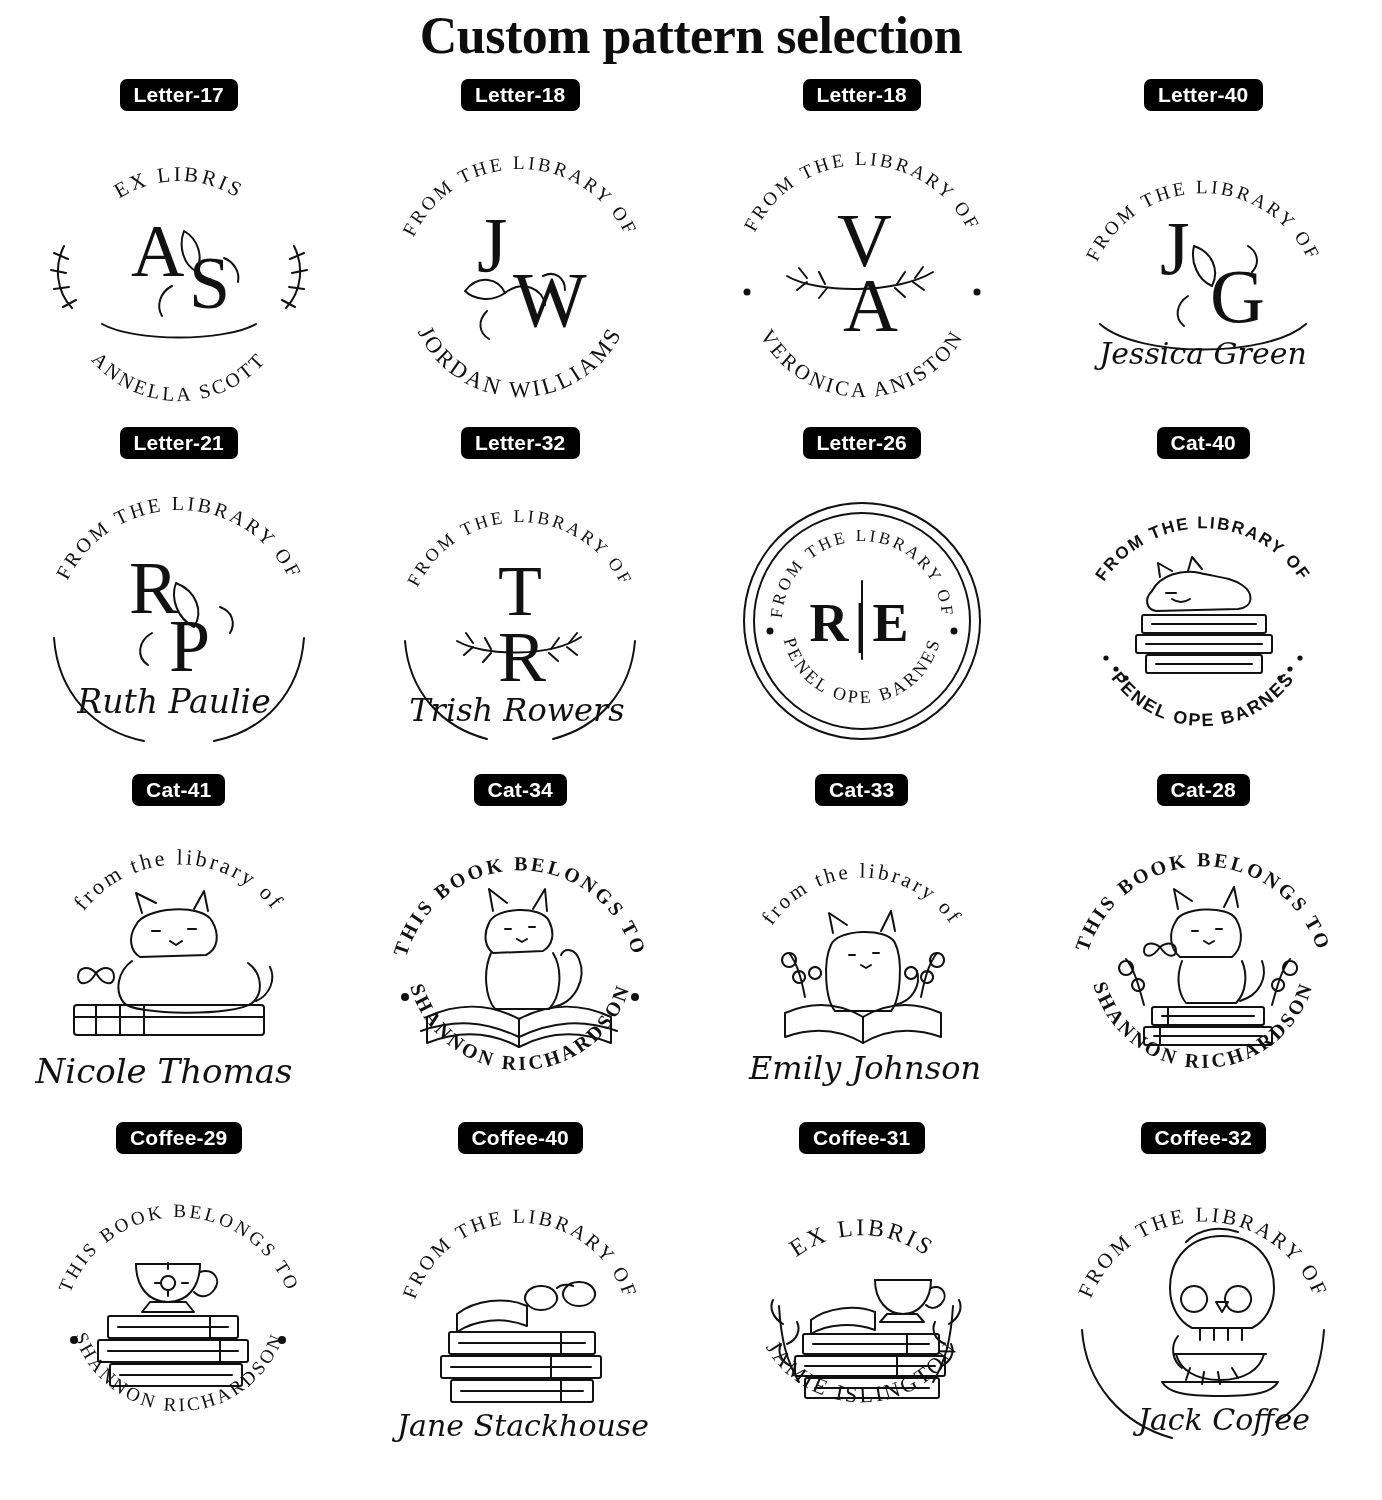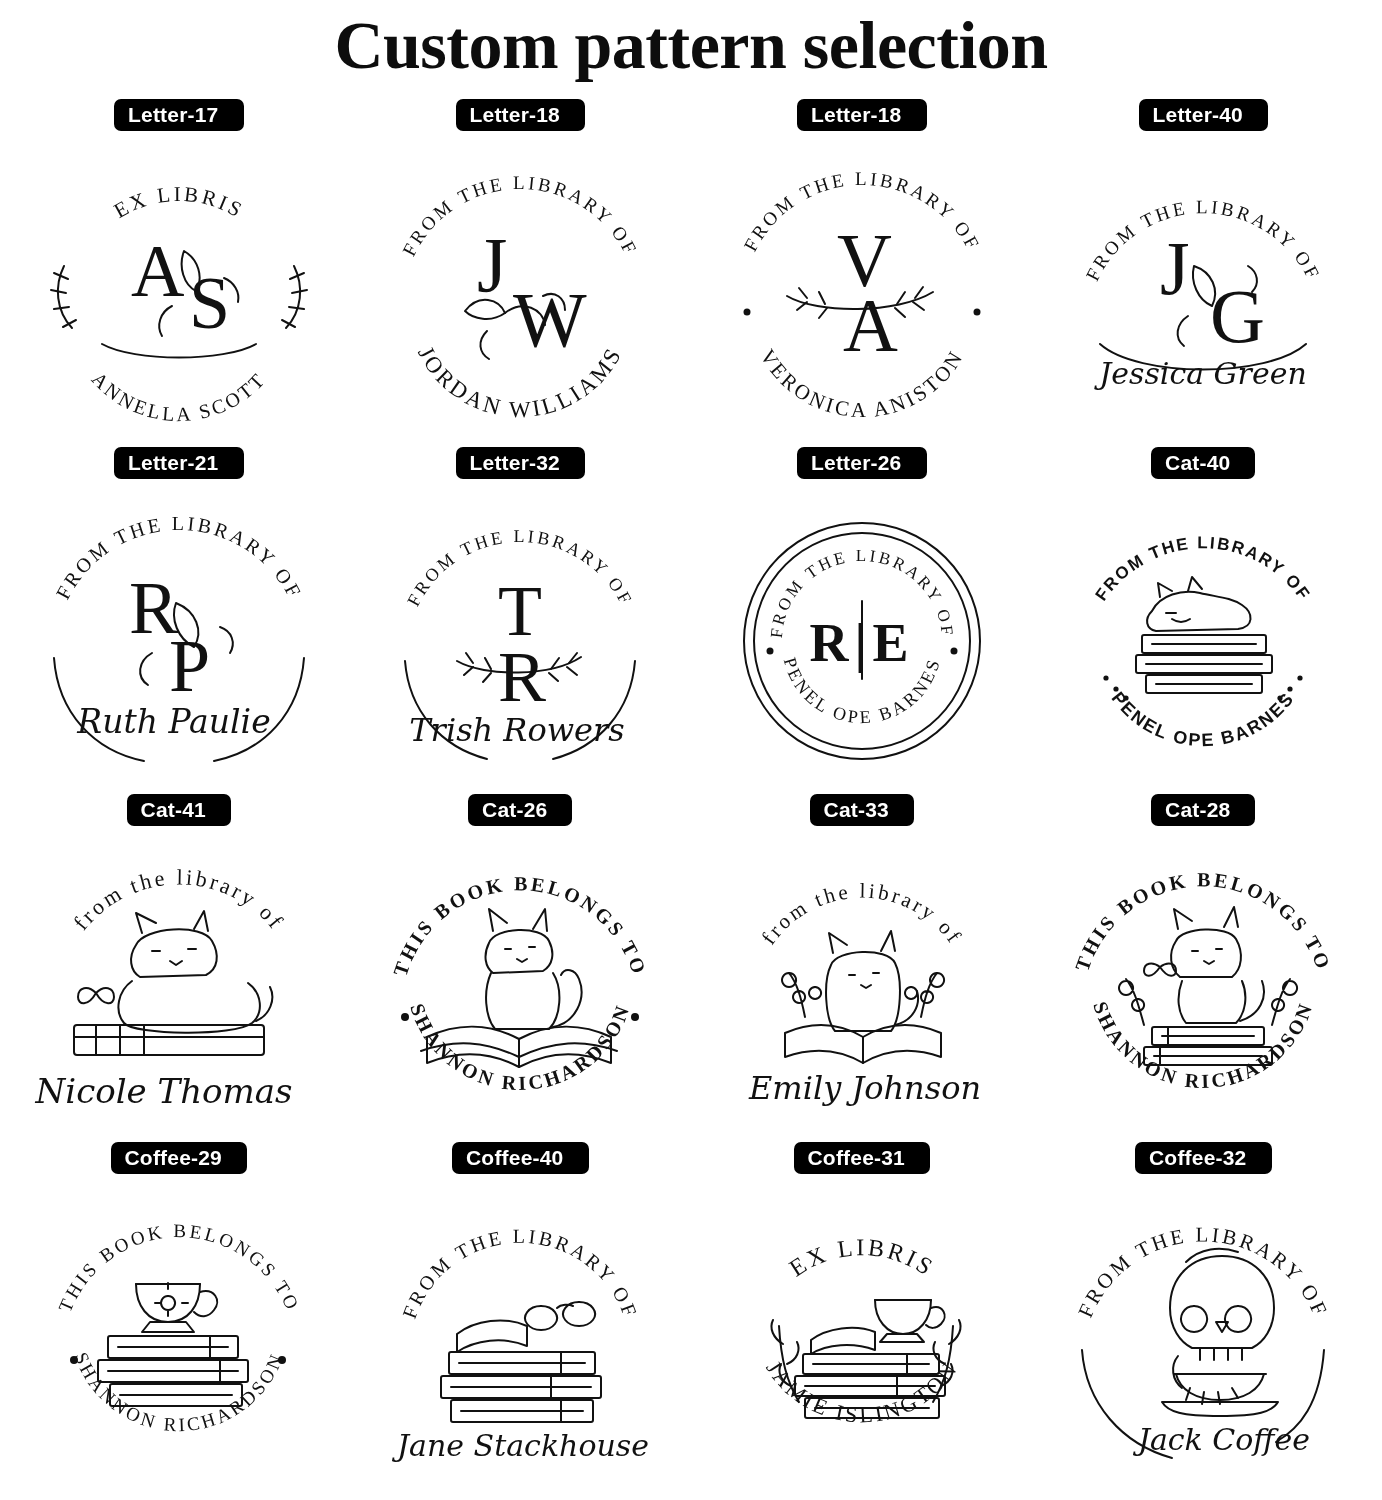--- a/index.html
+++ b/index.html
@@ -18,21 +18,21 @@
   .page {
     width: 1382px;
     height: 1500px;
     position: relative;
     padding: 0;
   }
   .page-title {
     text-align: center;
     font-family: "Liberation Serif", serif;
     font-weight: bold;
-    font-size: 68px;
+    font-size: 52px;
     letter-spacing: -0.5px;
     margin: 6px 0 14px 0;
     color: #0d0d0d;
   }
   .grid {
     display: grid;
     grid-template-columns: repeat(4, 1fr);
     grid-template-rows: repeat(4, 1fr);
     width: 1382px;
     height: 1390px;
@@ -42,21 +42,21 @@
     position: relative;
     display: flex;
     flex-direction: column;
     align-items: center;
   }
   .badge {
     background: #000000;
     color: #ffffff;
     font-weight: bold;
     font-size: 21px;
-    padding: 4px 25px 5px 14px;
+    padding: 4px 14px 5px 14px;
     border-radius: 7px;
     letter-spacing: 0.2px;
     line-height: 1.1;
     white-space: nowrap;
     margin-bottom: 4px;
   }
   .stamp {
     width: 100%;
     flex: 1;
     display: flex;
@@ -326,21 +326,21 @@
           <g class="ink">
             <path d="M 72 152 c -8 -8 -18 -6 -18 4 c 0 8 10 10 18 -4 z"></path>
             <path d="M 72 152 c 8 -8 18 -6 18 4 c 0 8 -10 10 -18 -4 z"></path>
           </g>
           <text class="script inkfill" x="140" y="262" font-size="34" text-anchor="middle">Nicole Thomas</text>
         </svg>
       </div>
     </div>
 
     <div class="cell">
-      <div class="badge">Cat-26</div>
+      <div class="badge">Cat-34</div>
       <div class="stamp">
         <svg viewBox="0 0 310 290">
           <defs>
             <path id="t26" d="M 38 152 A 118 118 0 0 1 272 152"></path>
             <path id="b26" d="M 42 150 A 114 114 0 0 0 268 150"></path>
           </defs>
           <text class="arc-serif" font-size="20" font-weight="bold" letter-spacing="2">
             <textPath href="#t26" startOffset="50%" text-anchor="middle">THIS BOOK BELONGS TO</textPath>
           </text>
           <text class="arc-serif" font-size="20" font-weight="bold" letter-spacing="2">

